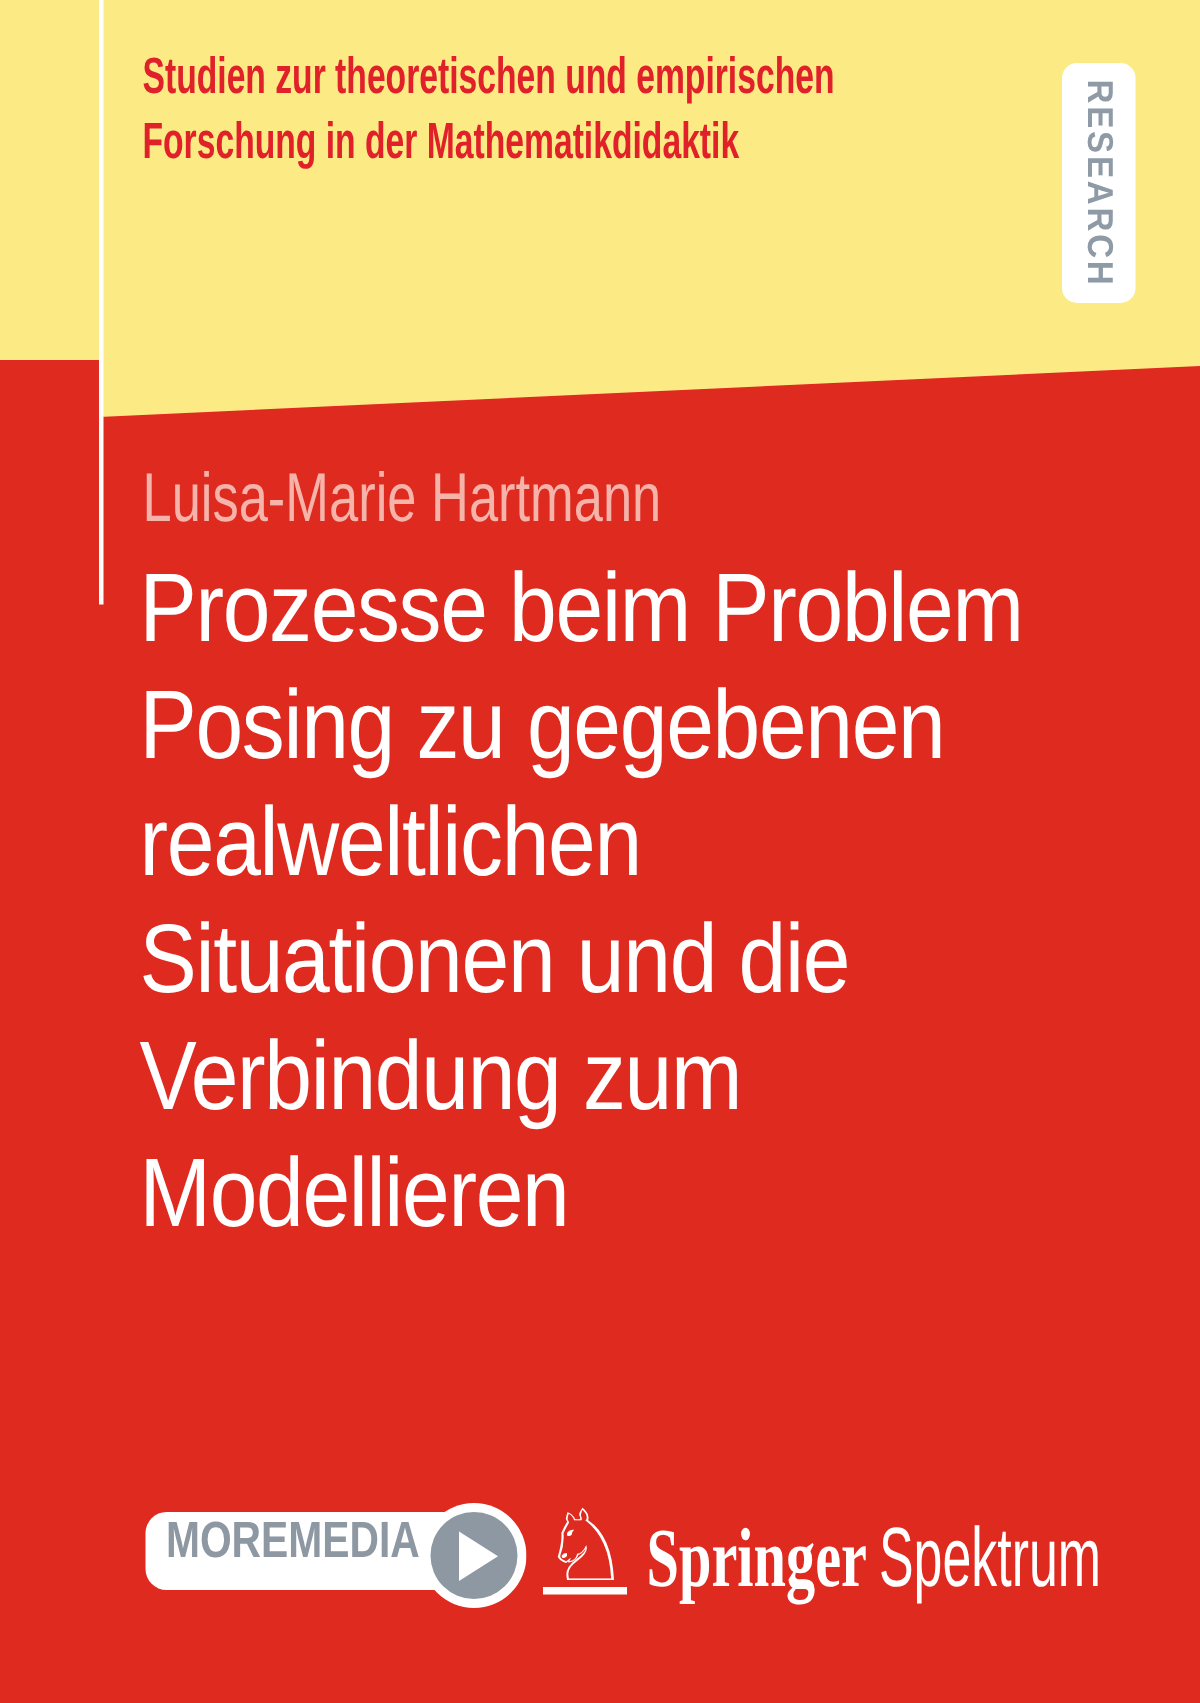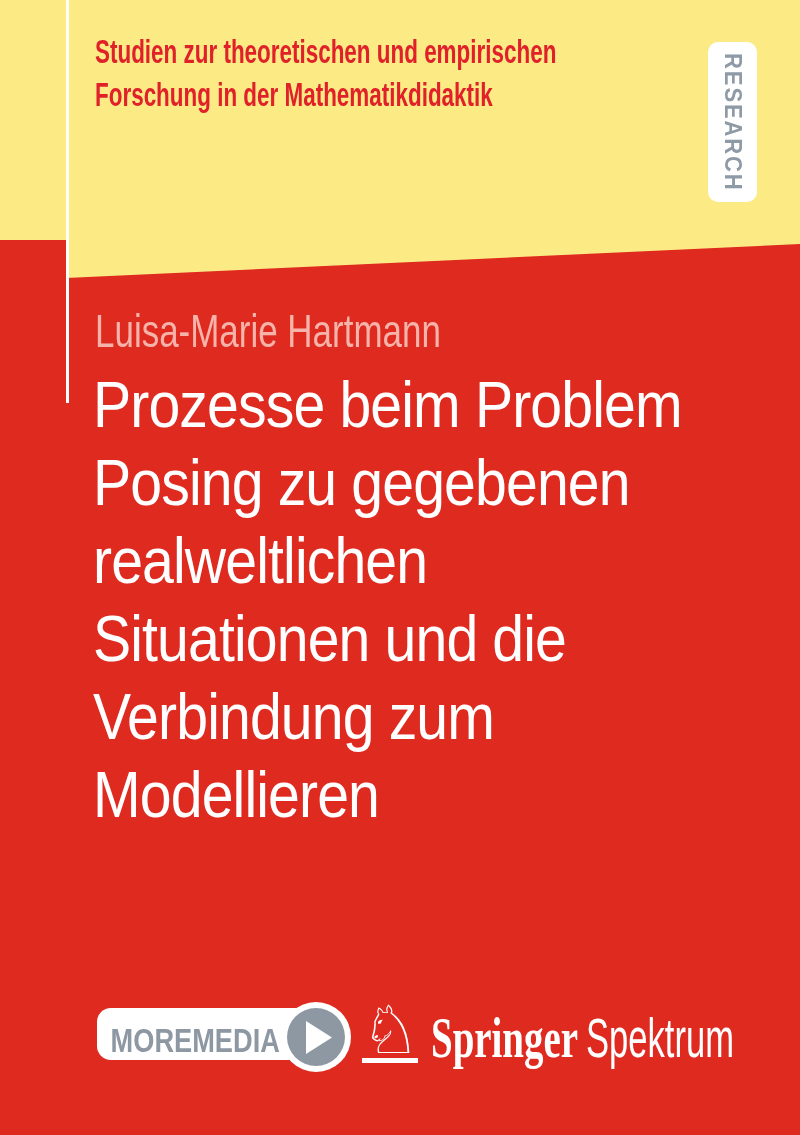--- a/index.html
+++ b/index.html
@@ -47,21 +47,21 @@
     position:absolute;left:93px;top:366px;
     font-size:65px;line-height:78px;font-weight:400;
     color:#ffffff;white-space:nowrap;letter-spacing:-1px;
     transform:scaleX(.88);transform-origin:0 0;
   }
   .title span{display:block;}
   
   .moremedia-pill{
     position:absolute;left:97px;top:1008px;width:216px;height:52px;
     background:#ffffff;border-radius:14px;
-    display:flex;align-items:flex-end;
+    display:flex;align-items:flex-start;
   }
   .moremedia-pill .mm-label{
     font-size:34px;font-weight:700;color:#8d98a3;
     padding-left:17px;white-space:nowrap;letter-spacing:0;
     transform:scaleX(.8);transform-origin:0 50%;
   }
   .play-button{
     position:absolute;left:281px;top:1002px;width:70px;height:70px;
   }
   

